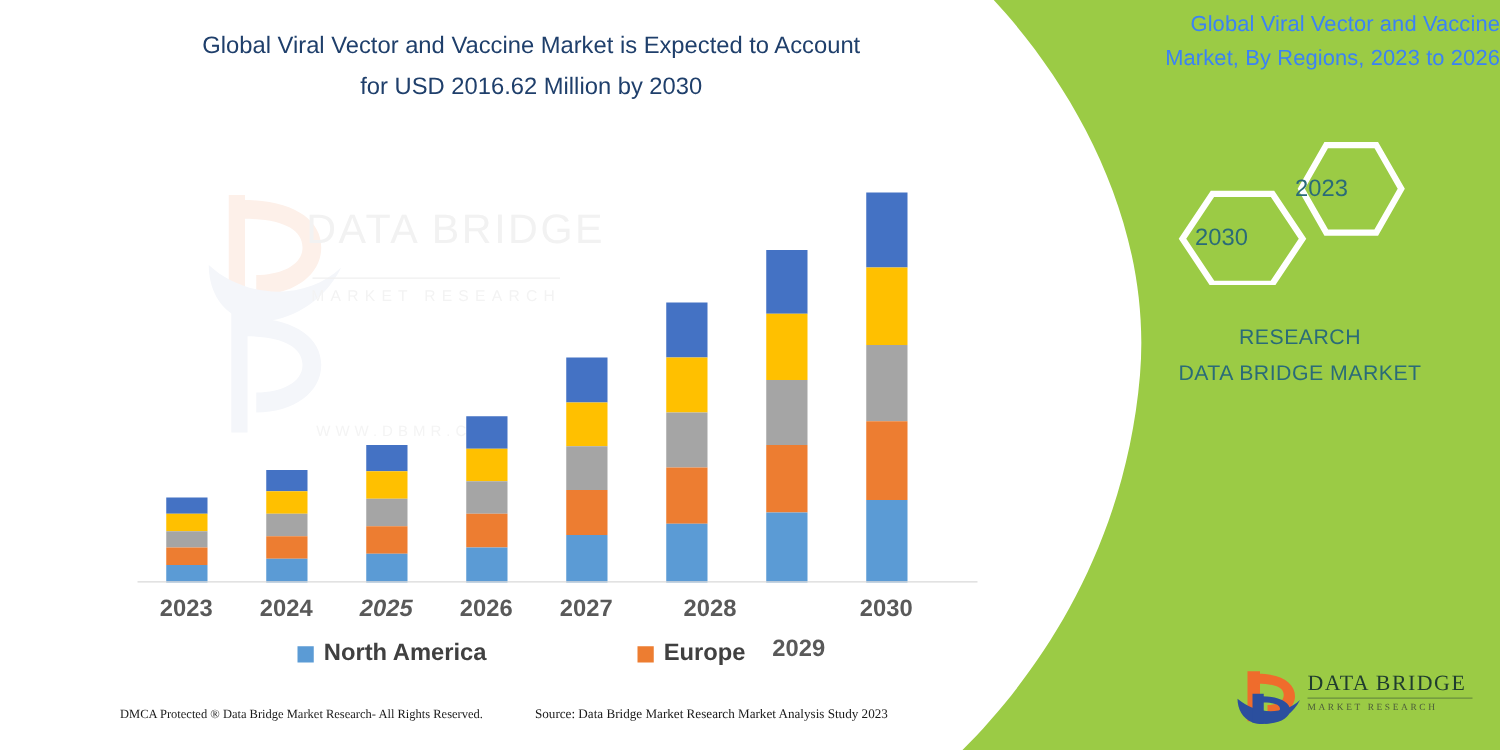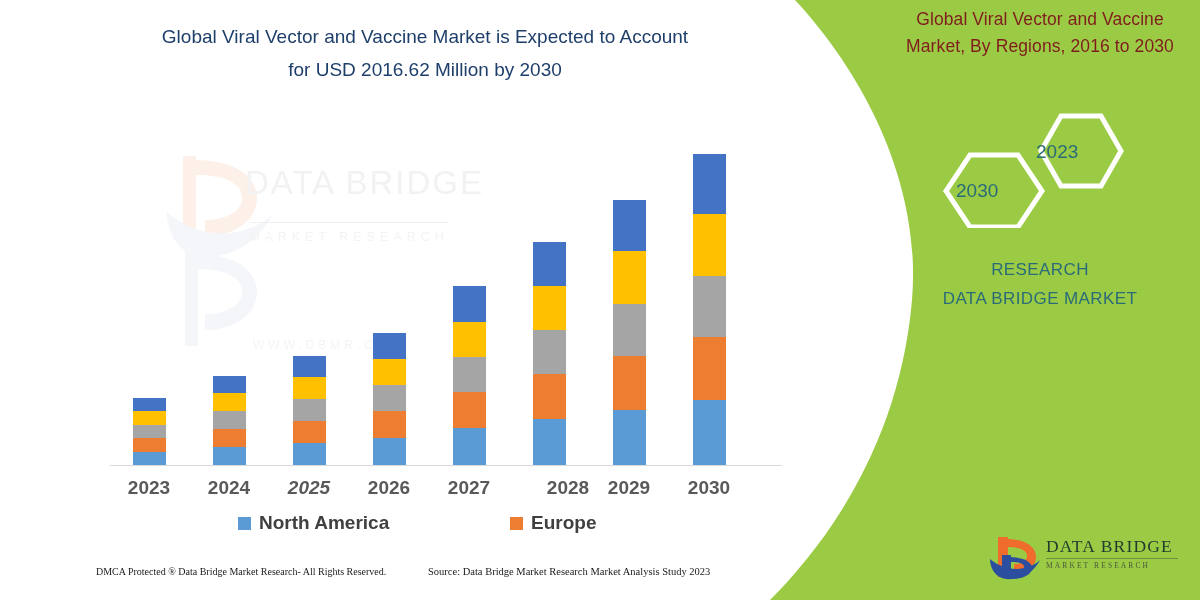--- a/index.html
+++ b/index.html
@@ -2,21 +2,21 @@
 <html><head>
 <meta charset="utf-8">
 <style>
   html,body{margin:0;padding:0;}
   body{width:1200px;height:600px;background:#ffffff;font-family:"Liberation Sans",sans-serif;overflow:hidden;}
   #root{position:relative;width:1200px;height:600px;background:#fff;}
 
   
   .green-panel{position:absolute;left:0;top:0;width:1200px;height:600px;pointer-events:none;}
   .green-content{position:absolute;left:880px;top:0;width:320px;height:600px;}
-  .panel-title{position:absolute;left:0;top:6px;width:320px;text-align:center;color:#7f1d1d;
+  .panel-title{position:absolute;left:0;top:6px;width:320px;text-align:right;color:#3b82f6;
     font-size:17.5px;line-height:27px;letter-spacing:.1px;font-weight:400;}
   .hexwrap{position:absolute;left:30px;top:108px;width:260px;height:120px;}
   .hex-label{position:absolute;color:#2a6b78;font-size:19px;font-weight:400;}
   .hex-2030-label{left:46px;top:72px;}
   .hex-2023-label{left:126px;top:33px;}
   .brand-line{position:absolute;left:0;top:255px;width:320px;text-align:center;color:#2a6b78;
     font-size:17px;line-height:29px;letter-spacing:.4px;}
 
   
   .logo{position:absolute;left:988px;top:533px;width:200px;height:52px;}
@@ -60,21 +60,21 @@
 
 <div id="root">
 
   <svg class="green-panel" viewBox="0 0 1200 600" preserveAspectRatio="none">
     <path d="M795,0 L1200,0 L1200,600 L770,600 C830,540 900,440 912,300 C922,180 860,70 795,0 Z" fill="#9bcb45"></path>
   </svg>
 
   <div class="green-content">
     <div class="panel-title">
       <div>Global Viral Vector and Vaccine</div>
-      <div>Market, By Regions, 2016 to 2030</div>
+      <div>Market, By Regions, 2023 to 2026</div>
     </div>
 
     <div class="hexwrap">
       <svg width="260" height="120" viewBox="0 0 260 120">
         <polygon points="151,8 191,8 211,43 191,78 151,78 131,43" fill="none" stroke="#ffffff" stroke-width="5"></polygon>
         <polygon points="60,47 108,47 132,83 108,119 60,119 36,83" fill="none" stroke="#ffffff" stroke-width="5"></polygon>
       </svg>
       <div class="hex-label hex-2030-label">2030</div>
       <div class="hex-label hex-2023-label">2023</div>
     </div>
@@ -178,21 +178,21 @@
       </div>
     </div>
   <div class="axis-line"></div>
   <div class="xlabels" id="xlabels">
       <div class="xlabel" style="left: -1px;">2023</div>
       <div class="xlabel" style="left: 79px; text-align: center;">2024</div>
       <div class="xlabel" style="left: 159px; font-style: italic;">2025</div>
       <div class="xlabel" style="left: 239px;">2026</div>
       <div class="xlabel" style="left: 319px;">2027</div>
       <div class="xlabel" style="left: 418px;">2028</div>
-      <div class="xlabel" style="left: 479px;">2029</div>
+      <div class="xlabel" style="left: 489px; margin-top: 32px;">2029</div>
       <div class="xlabel" style="left: 559px;">2030</div>
     </div>
   <div class="legend" id="legend">
       <div class="legend-item" style="left: 128px;">
         <span class="legend-swatch" style="background: rgb(91, 155, 213);"></span>
         <span class="legend-text">North America</span>
       </div>
       <div class="legend-item" style="left: 400px;">
         <span class="legend-swatch" style="background: rgb(237, 125, 49);"></span>
         <span class="legend-text">Europe</span>

